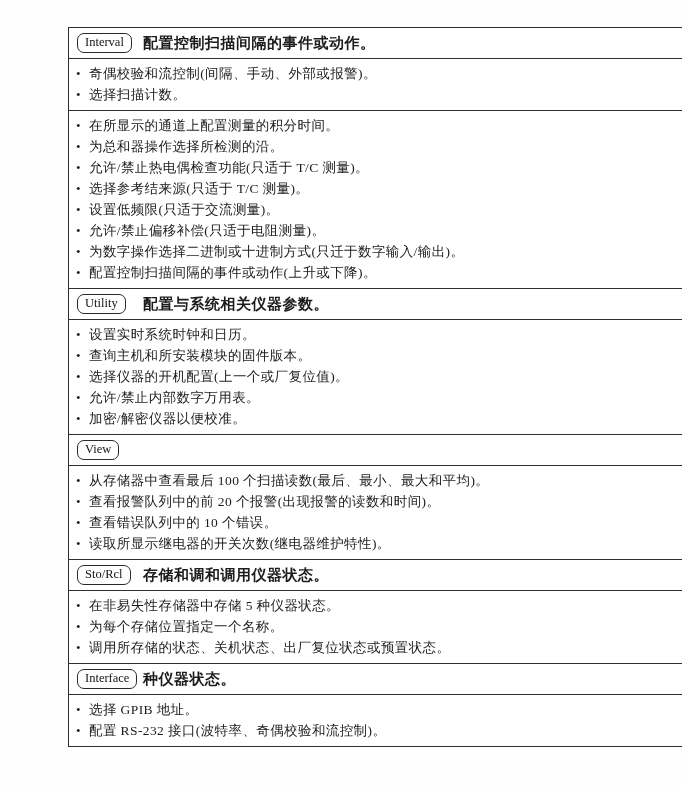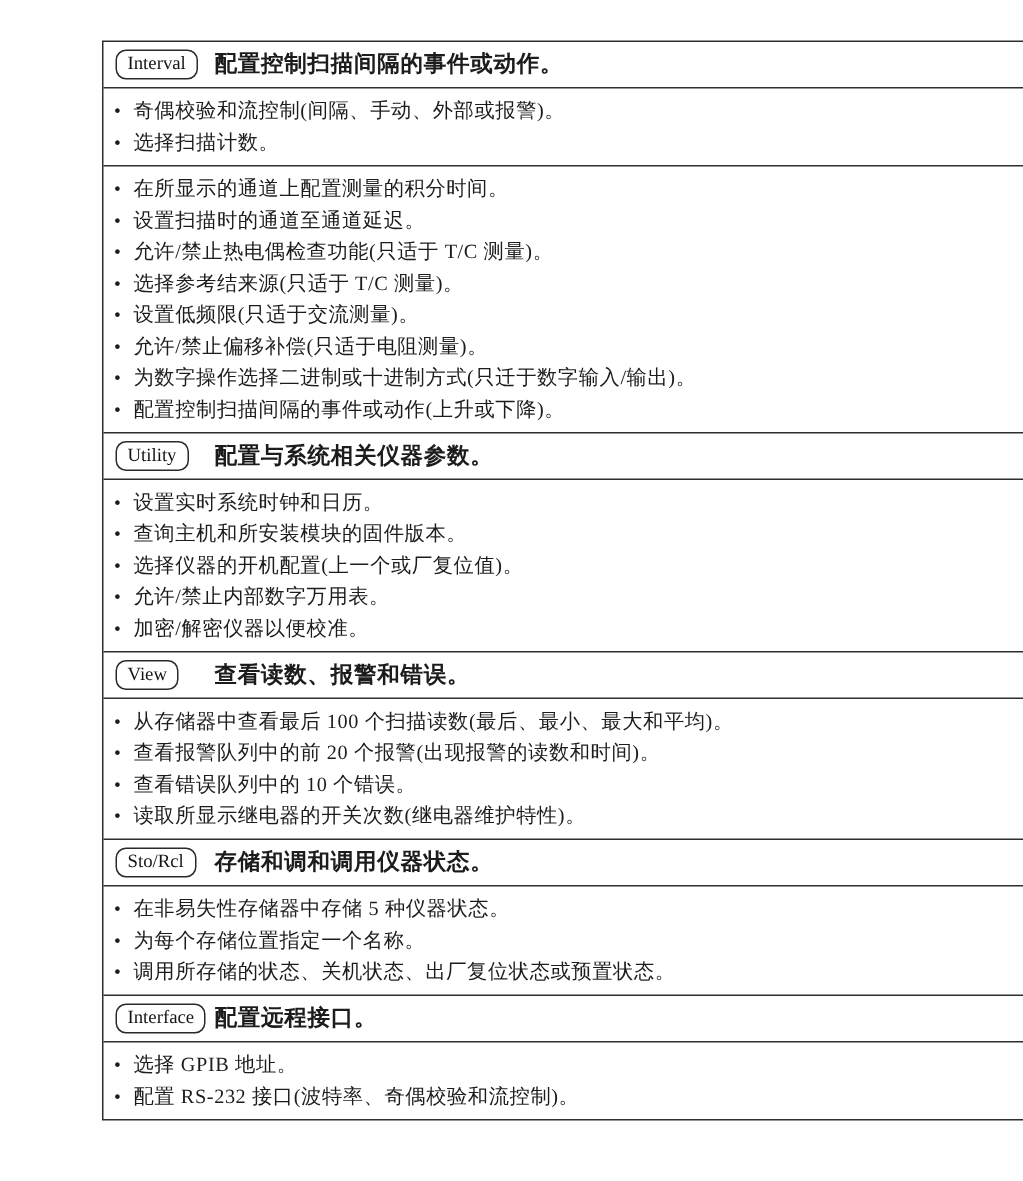--- a/index.html
+++ b/index.html
@@ -95,21 +95,21 @@
     <div class="body-row">
       <ul class="bullets">
         <li><span class="dot">•</span><span>奇偶校验和流控制(间隔、手动、外部或报警)。</span></li>
         <li><span class="dot">•</span><span>选择扫描计数。</span></li>
       </ul>
     </div>
 
     <div class="body-row">
       <ul class="bullets">
         <li><span class="dot">•</span><span>在所显示的通道上配置测量的积分时间。</span></li>
-        <li><span class="dot">•</span><span>设置扫描时的通道至通道延迟。</span></li>
+        <li><span class="dot">•</span><span>为总和器操作选择所检测的沿。</span></li>
         <li><span class="dot">•</span><span>允许/禁止热电偶检查功能(只适于 T/C 测量)。</span></li>
         <li><span class="dot">•</span><span>选择参考结来源(只适于 T/C 测量)。</span></li>
         <li><span class="dot">•</span><span>设置低频限(只适于交流测量)。</span></li>
         <li><span class="dot">•</span><span>允许/禁止偏移补偿(只适于电阻测量)。</span></li>
         <li><span class="dot">•</span><span>为数字操作选择二进制或十进制方式(只迁于数字输入/输出)。</span></li>
         <li><span class="dot">•</span><span>配置控制扫描间隔的事件或动作(上升或下降)。</span></li>
       </ul>
     </div>
 
     <div class="header-row">
@@ -121,21 +121,20 @@
         <li><span class="dot">•</span><span>设置实时系统时钟和日历。</span></li>
         <li><span class="dot">•</span><span>查询主机和所安装模块的固件版本。</span></li>
         <li><span class="dot">•</span><span>选择仪器的开机配置(上一个或厂复位值)。</span></li>
         <li><span class="dot">•</span><span>允许/禁止内部数字万用表。</span></li>
         <li><span class="dot">•</span><span>加密/解密仪器以便校准。</span></li>
       </ul>
     </div>
 
     <div class="header-row">
       <span class="key-btn">View</span>
-      <span class="heading">查看读数、报警和错误。</span>
     </div>
     <div class="body-row">
       <ul class="bullets">
         <li><span class="dot">•</span><span>从存储器中查看最后 100 个扫描读数(最后、最小、最大和平均)。</span></li>
         <li><span class="dot">•</span><span>查看报警队列中的前 20 个报警(出现报警的读数和时间)。</span></li>
         <li><span class="dot">•</span><span>查看错误队列中的 10 个错误。</span></li>
         <li><span class="dot">•</span><span>读取所显示继电器的开关次数(继电器维护特性)。</span></li>
       </ul>
     </div>
 
@@ -146,21 +145,21 @@
     <div class="body-row">
       <ul class="bullets">
         <li><span class="dot">•</span><span>在非易失性存储器中存储 5 种仪器状态。</span></li>
         <li><span class="dot">•</span><span>为每个存储位置指定一个名称。</span></li>
         <li><span class="dot">•</span><span>调用所存储的状态、关机状态、出厂复位状态或预置状态。</span></li>
       </ul>
     </div>
 
     <div class="header-row">
       <span class="key-btn">Interface</span>
-      <span class="heading">配置远程接口。</span>
+      <span class="heading">种仪器状态。</span>
     </div>
     <div class="body-row last">
       <ul class="bullets">
         <li><span class="dot">•</span><span>选择 GPIB 地址。</span></li>
         <li><span class="dot">•</span><span>配置 RS-232 接口(波特率、奇偶校验和流控制)。</span></li>
       </ul>
     </div>
 
   </div>
 </div>

